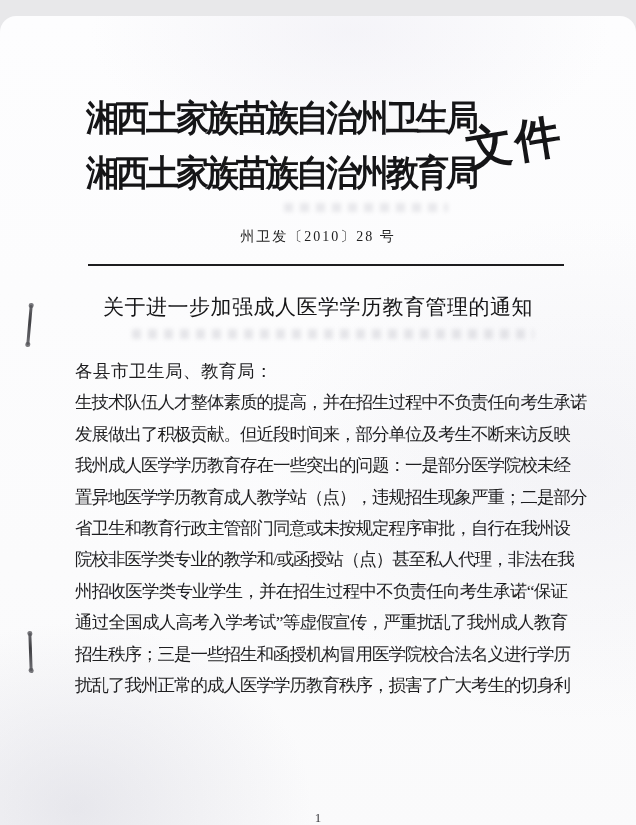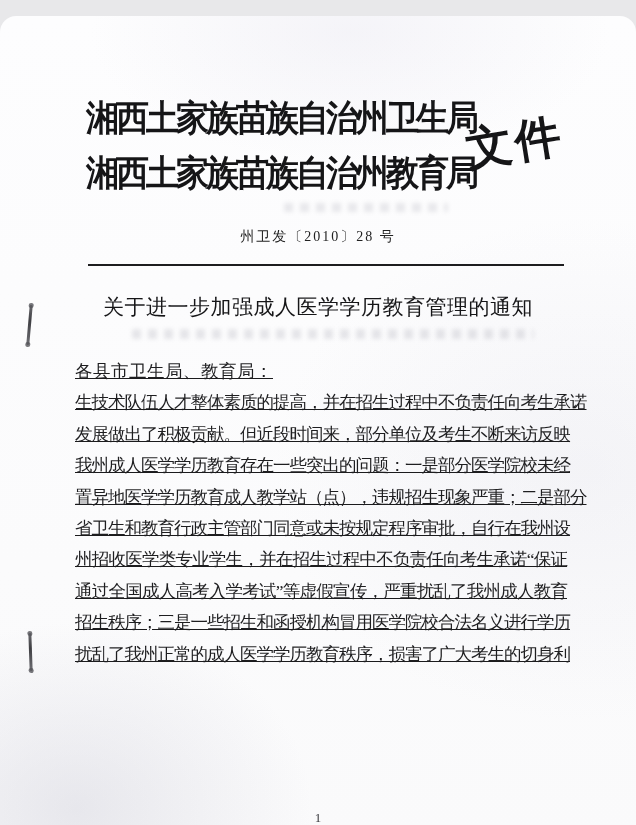--- a/index.html
+++ b/index.html
@@ -107,21 +107,20 @@
     opacity: 0.30;
   }
   .bleed-1 { left: 284px; top: 187px; width: 164px; }
   .bleed-2 { left: 132px; top: 313px; width: 402px; height: 10px; opacity: 0.34; }
 
   
   .body-block {
     position: absolute;
     left: 75px; top: 340px;
     width: 492px;
-    text-decoration: underline;
   }
   .body-line {
     height: 31.4px;
     line-height: 31.4px;
     font-size: 17.5px;
     letter-spacing: -1px;
     white-space: nowrap;
     text-align: justify;
     text-align-last: justify;
     color: #1e1e20;
@@ -163,20 +162,21 @@
 
   <div class="bleed bleed-2"></div>
 
   <div class="body-block">
     <div class="body-line salutation">各县市卫生局、教育局：</div>
     <div class="body-line">生技术队伍人才整体素质的提高，并在招生过程中不负责任向考生承诺</div>
     <div class="body-line">发展做出了积极贡献。但近段时间来，部分单位及考生不断来访反映</div>
     <div class="body-line">我州成人医学学历教育存在一些突出的问题：一是部分医学院校未经</div>
     <div class="body-line">置异地医学学历教育成人教学站（点），违规招生现象严重；二是部分</div>
     <div class="body-line">省卫生和教育行政主管部门同意或未按规定程序审批，自行在我州设</div>
+    <div class="body-line">院校非医学类专业的教学和/或函授站（点）甚至私人代理，非法在我</div>
     <div class="body-line">州招收医学类专业学生，并在招生过程中不负责任向考生承诺“保证</div>
     <div class="body-line">通过全国成人高考入学考试”等虚假宣传，严重扰乱了我州成人教育</div>
     <div class="body-line">招生秩序；三是一些招生和函授机构冒用医学院校合法名义进行学历</div>
     <div class="body-line">扰乱了我州正常的成人医学学历教育秩序，损害了广大考生的切身利</div>
   </div>
 
   <div class="page-number">1</div>
 
 </div>
 

